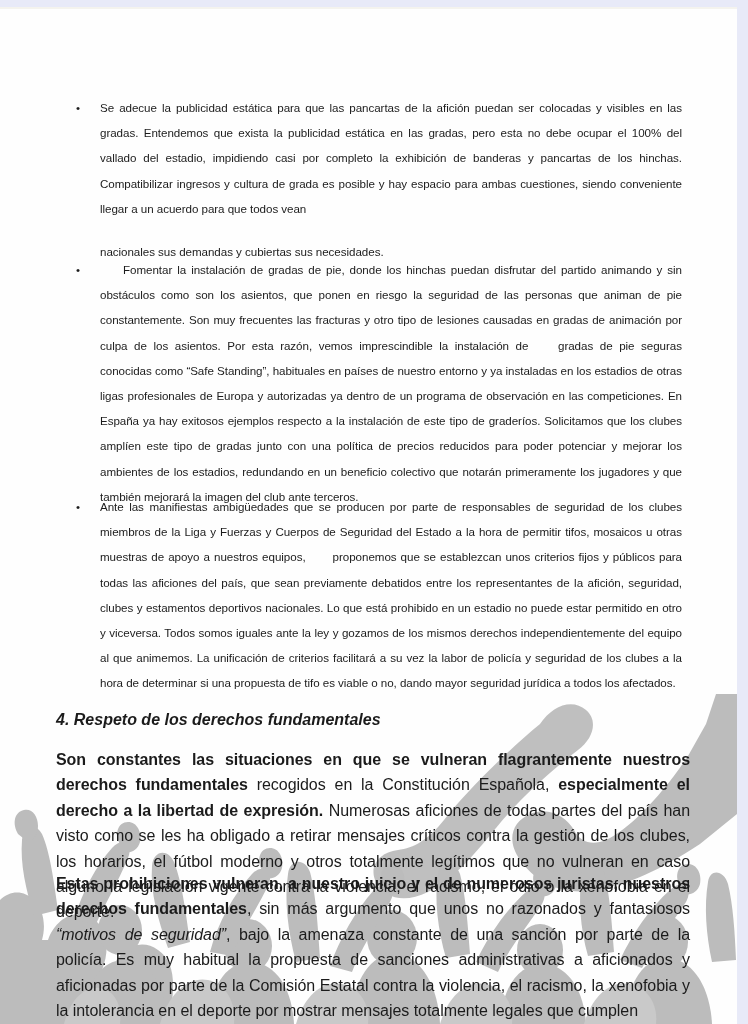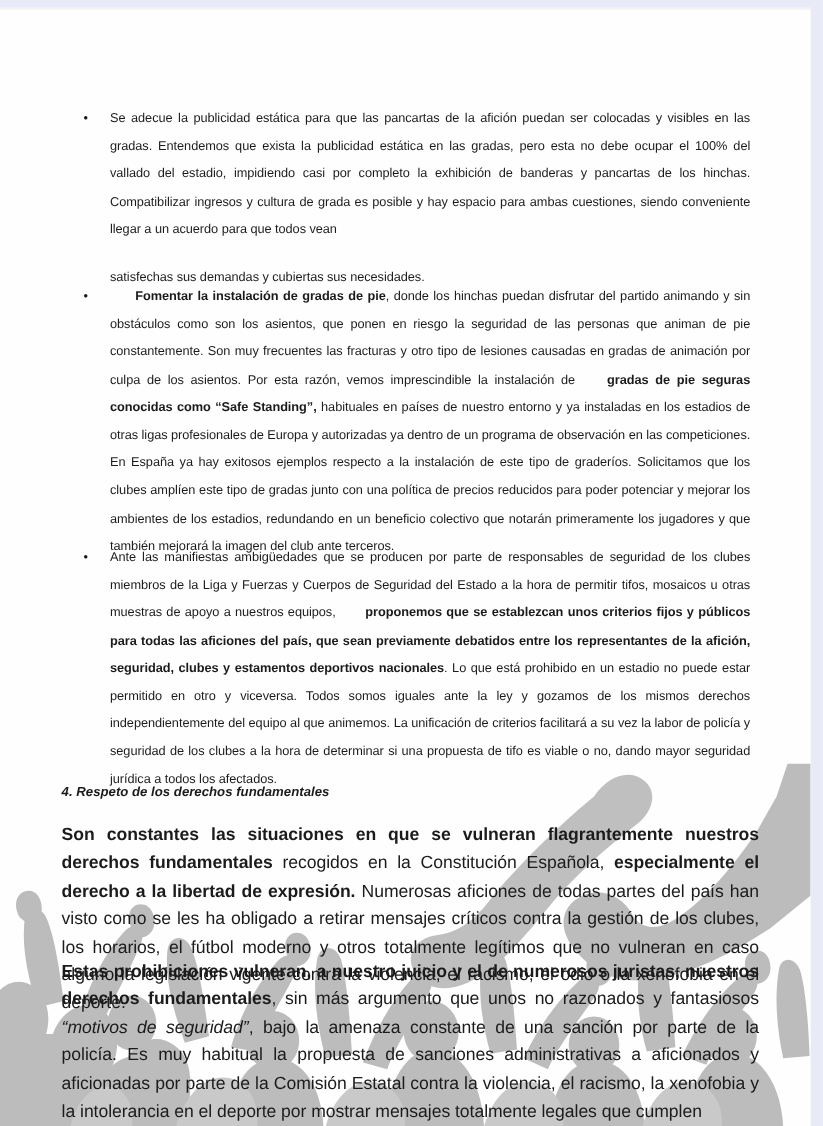--- a/index.html
+++ b/index.html
@@ -76,21 +76,21 @@
     letter-spacing: -0.05px;
   }
   .bullet > .dot {
     position: absolute;
     left: 0px;
     top: 0;
     font-size: 11.6px;
     line-height: 25.2px;
     color: #1b1b1b;
   }
-  .bullet b { font-weight: 700; padding-left: 23px; }
+  .bullet b { font-weight: 400; padding-left: 23px; }
 
   .sub-line {
     margin-top: 18px;
     text-align: left;
   }
 
   .para {
     position: absolute;
     width: 634px;
     left: 56px;
@@ -100,21 +100,21 @@
     color: #1b1b1b;
     letter-spacing: -0.05px;
   }
   .para b { font-weight: 700; }
   .para i { }
 
   .section-heading {
     position: absolute;
     left: 56px;
     width: 634px;
-    font-size: 12px;
+    font-size: 16px;
     line-height: 18px;
     font-weight: 700;
     font-style: italic;
     color: #1b1b1b;
   }
 
   
   .sheet-top-edge {
     position: absolute;
     left: 0;
@@ -188,21 +188,21 @@
     </div>
 
     <div class="content">
 
       <div class="bullet-block" style="top:88px;">
         <p class="bullet">
           <span class="dot">•</span>
           <span>Se adecue la publicidad estática para que las pancartas de la afición puedan ser  colocadas y visibles en las gradas. Entendemos que exista la publicidad estática en las gradas, pero esta no debe ocupar el 100% del vallado del estadio, impidiendo casi por completo la exhibición de  banderas y pancartas de los hinchas. Compatibilizar ingresos y cultura de grada es posible y hay  espacio para ambas cuestiones, siendo conveniente llegar a un acuerdo para que todos vean</span>
         </p>
         <p class="bullet sub-line">
-          <span>satisfechas sus demandas y cubiertas sus necesidades.</span>
+          <span>nacionales sus demandas y cubiertas sus necesidades.</span>
         </p>
       </div>
 
       <div class="bullet-block" style="top:250px;">
         <p class="bullet">
           <span class="dot">•</span>
           <b>Fomentar la instalación de gradas de pie</b><span>, donde los hinchas puedan disfrutar del partido  animando y sin obstáculos como son los asientos, que ponen en riesgo la seguridad de las personas que animan de pie constantemente. Son muy frecuentes las fracturas y otro tipo de lesiones causadas en gradas de animación por culpa de los asientos. Por esta razón, vemos  imprescindible la instalación de </span><b>gradas de pie seguras conocidas como “Safe Standing”,</b><span> habituales  en países de nuestro entorno y ya instaladas en los estadios de otras ligas profesionales de Europa y  autorizadas ya dentro de un programa de observación en las competiciones. En España ya hay  exitosos ejemplos respecto a la instalación de este tipo de graderíos. Solicitamos que los clubes  amplíen este tipo de gradas junto con una política de precios reducidos para poder potenciar y  mejorar los ambientes de los estadios, redundando en un beneficio colectivo que notarán  primeramente los jugadores y que también mejorará la imagen del club ante terceros.</span>
         </p>
       </div>
 

